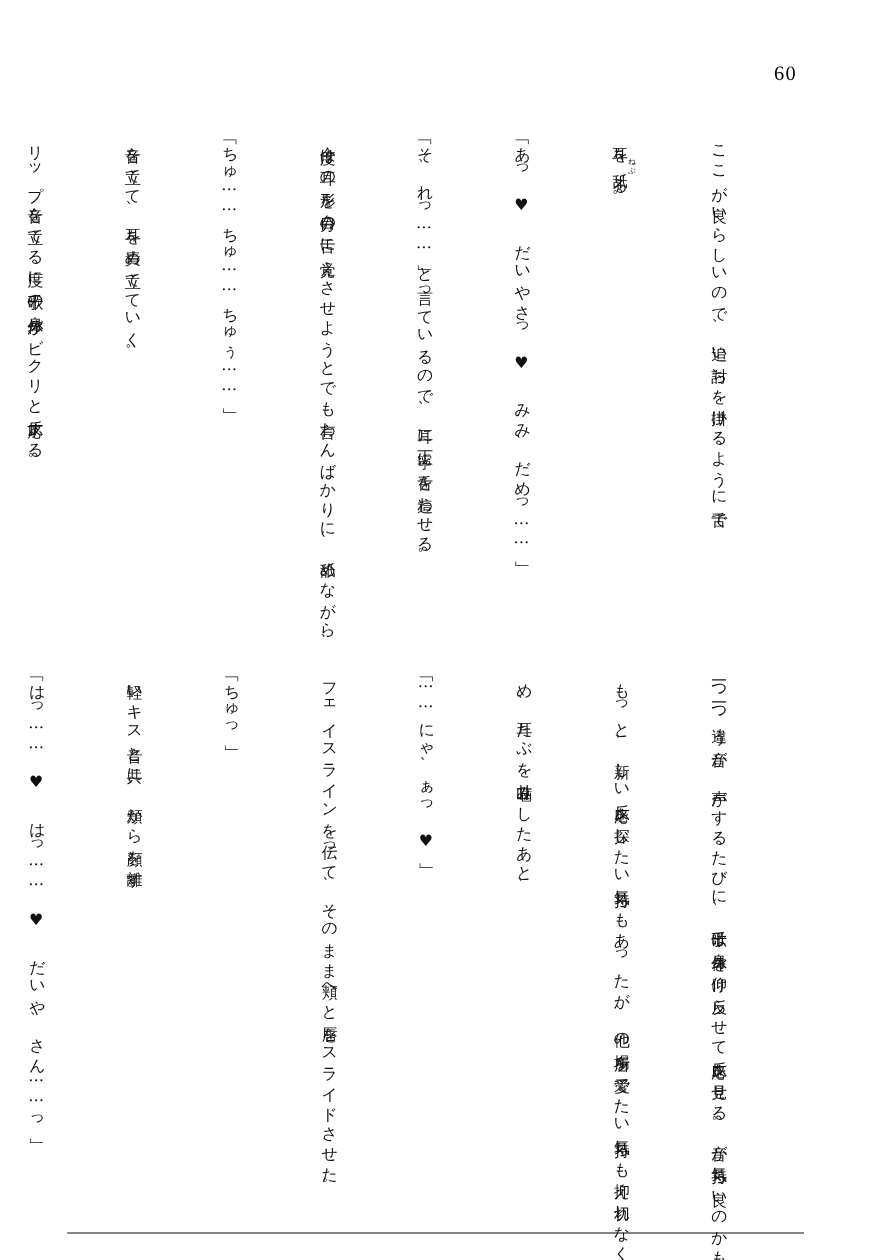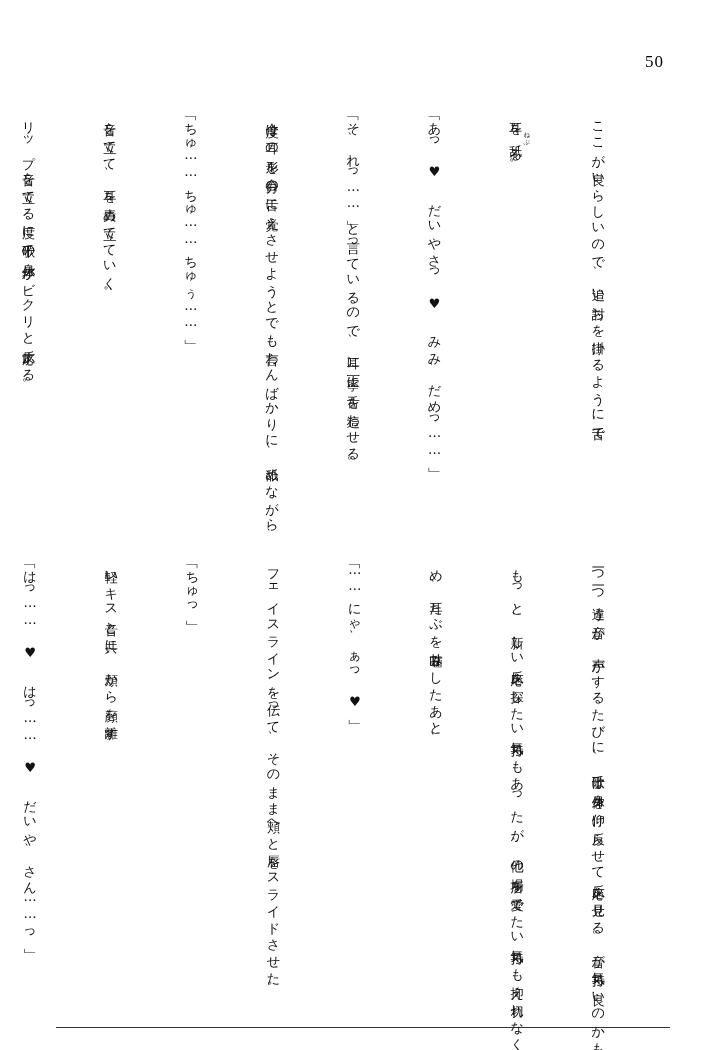--- a/index.html
+++ b/index.html
@@ -80,21 +80,21 @@
     height: 1px;
     background: #111111;
     opacity: 0.85;
   }
 </style>
 </head>
 <body>
 
 <div class="page">
 
-  <div class="page-number">50</div>
+  <div class="page-number">60</div>
 
   <div class="body-block" id="block-upper">
     <p>ここが良いらしいので、追い討ちを掛けるように舌で</p>
     <p><span class="ruby-host">耳を<ruby>舐<rt>ねぶ</rt></ruby>る。</span></p>
     <p>「あっ ♥　だいやさっ ♥　みみ、だめっ……」</p>
     <p>「そ、れっ……」と言っているので、耳に丁寧に舌を這わせる。</p>
     <p>今度は耳の形を自分の舌に覚えさせようとでも言わんばかりに、舐めながら、</p>
     <p>「ちゅ……ちゅ……ちゅぅ……」</p>
     <p>音を立てて、耳を責め立てていく。</p>
     <p>リップ音を立てる度に千歌の身体がビクリと反応する。</p>

